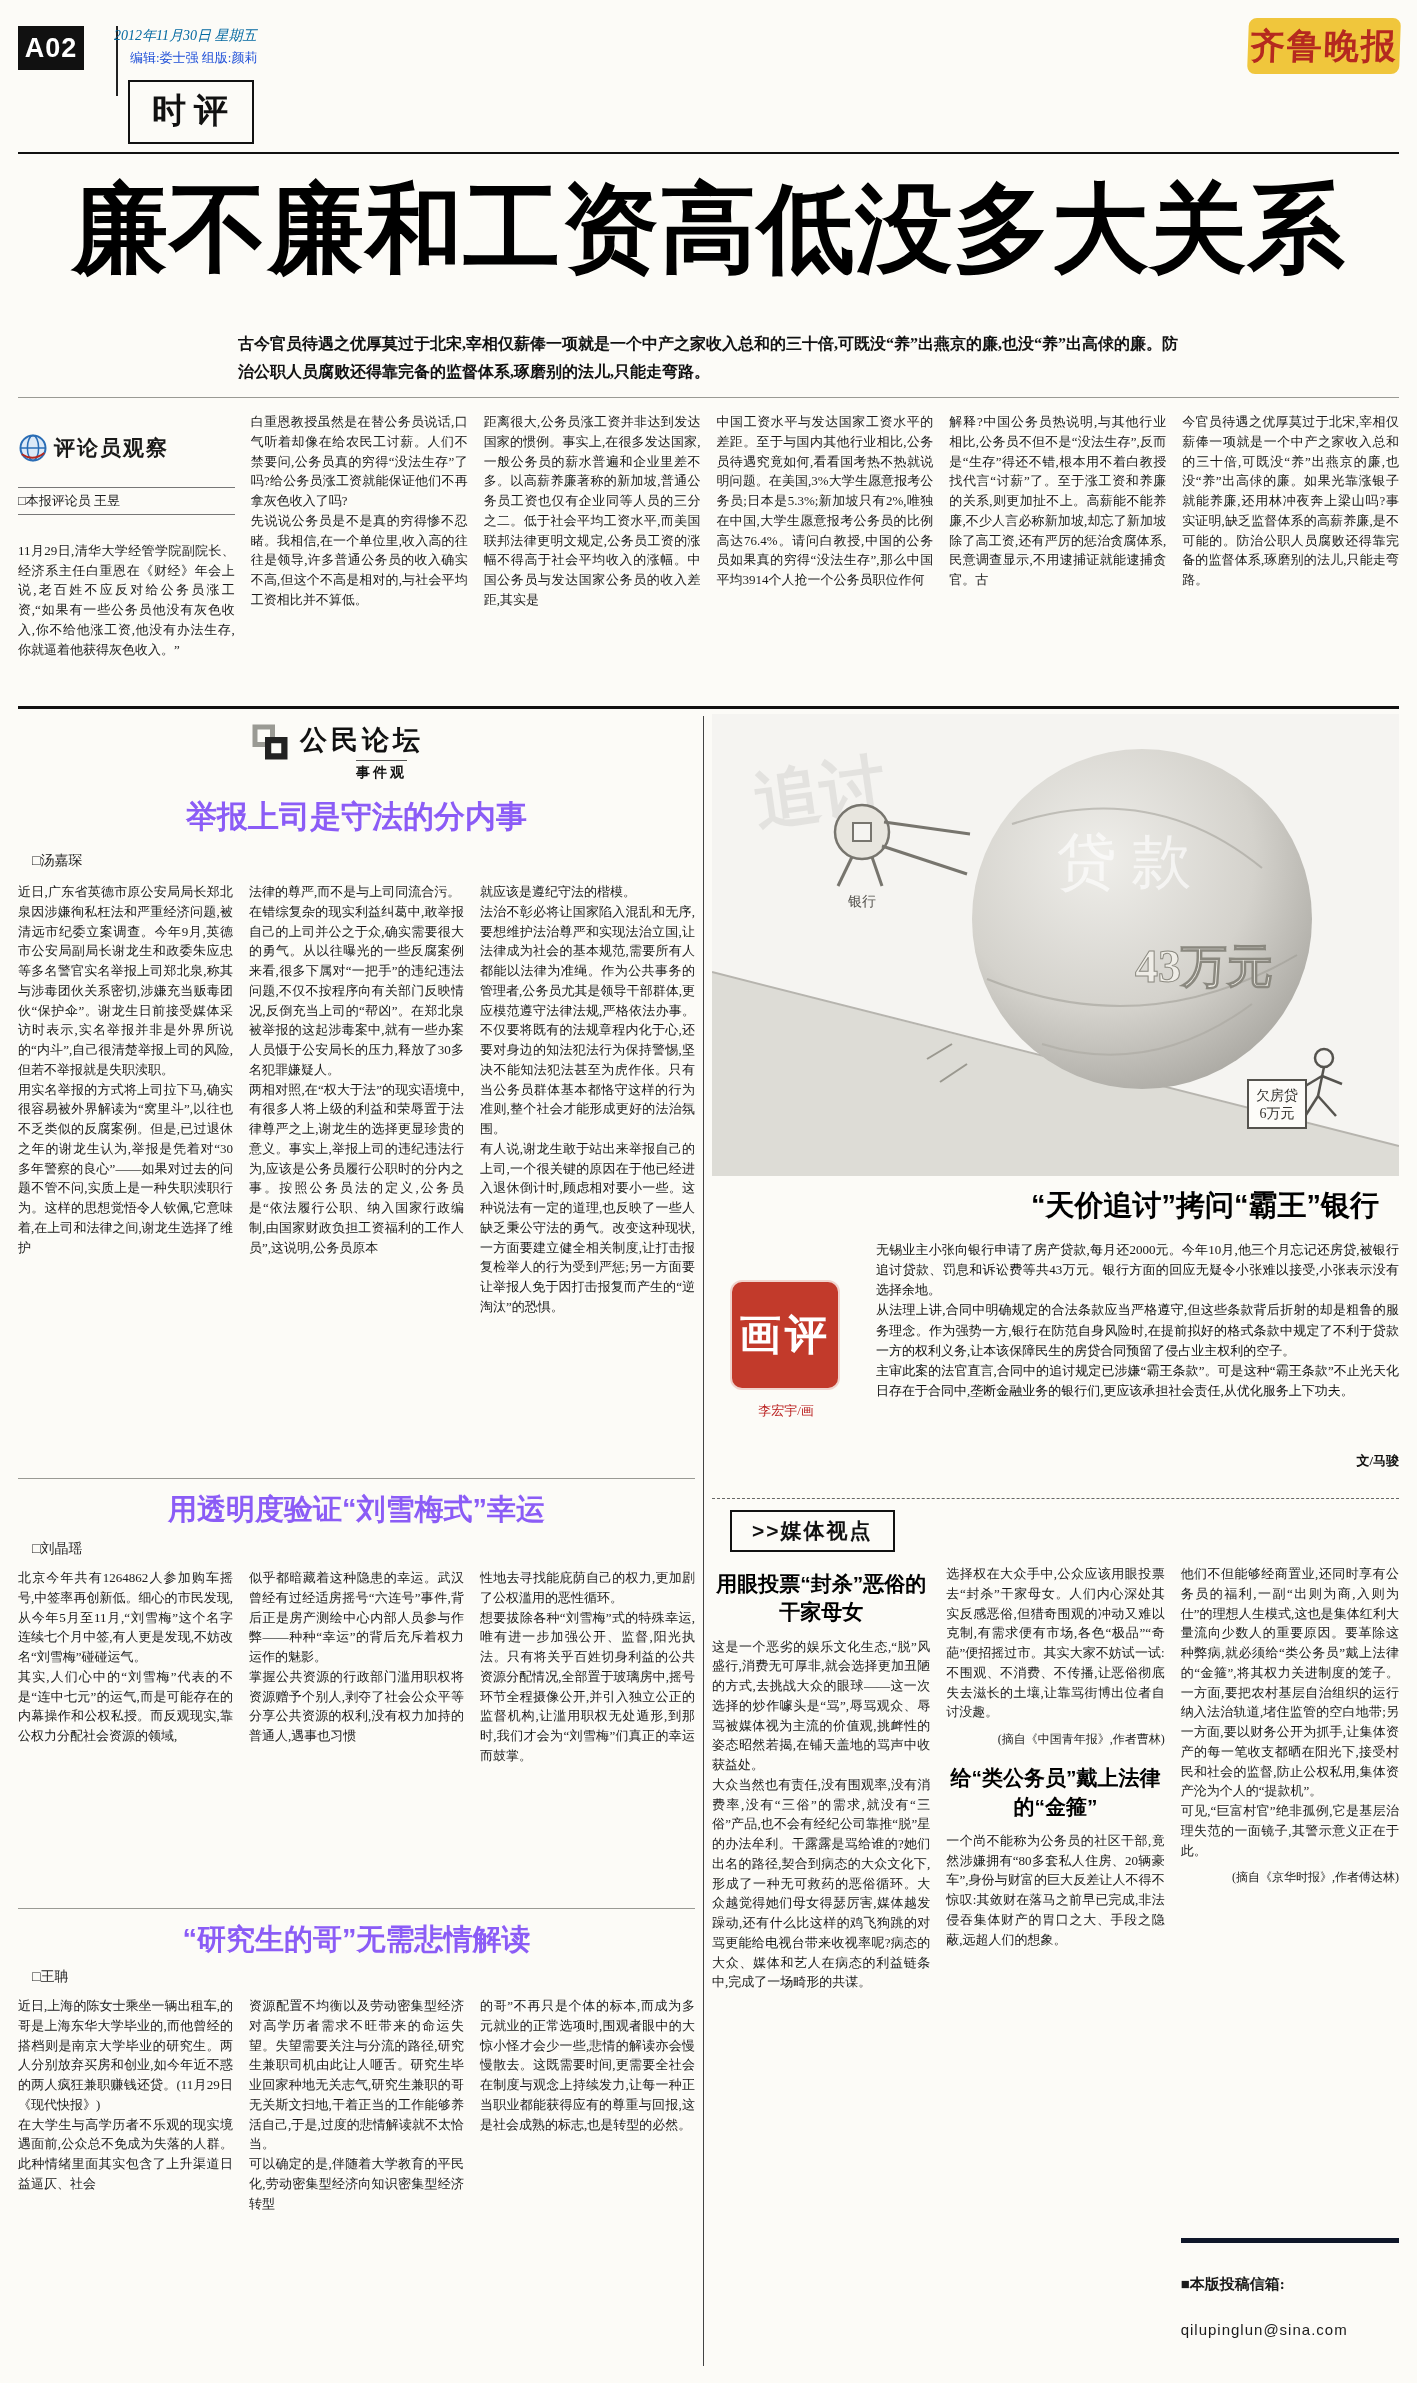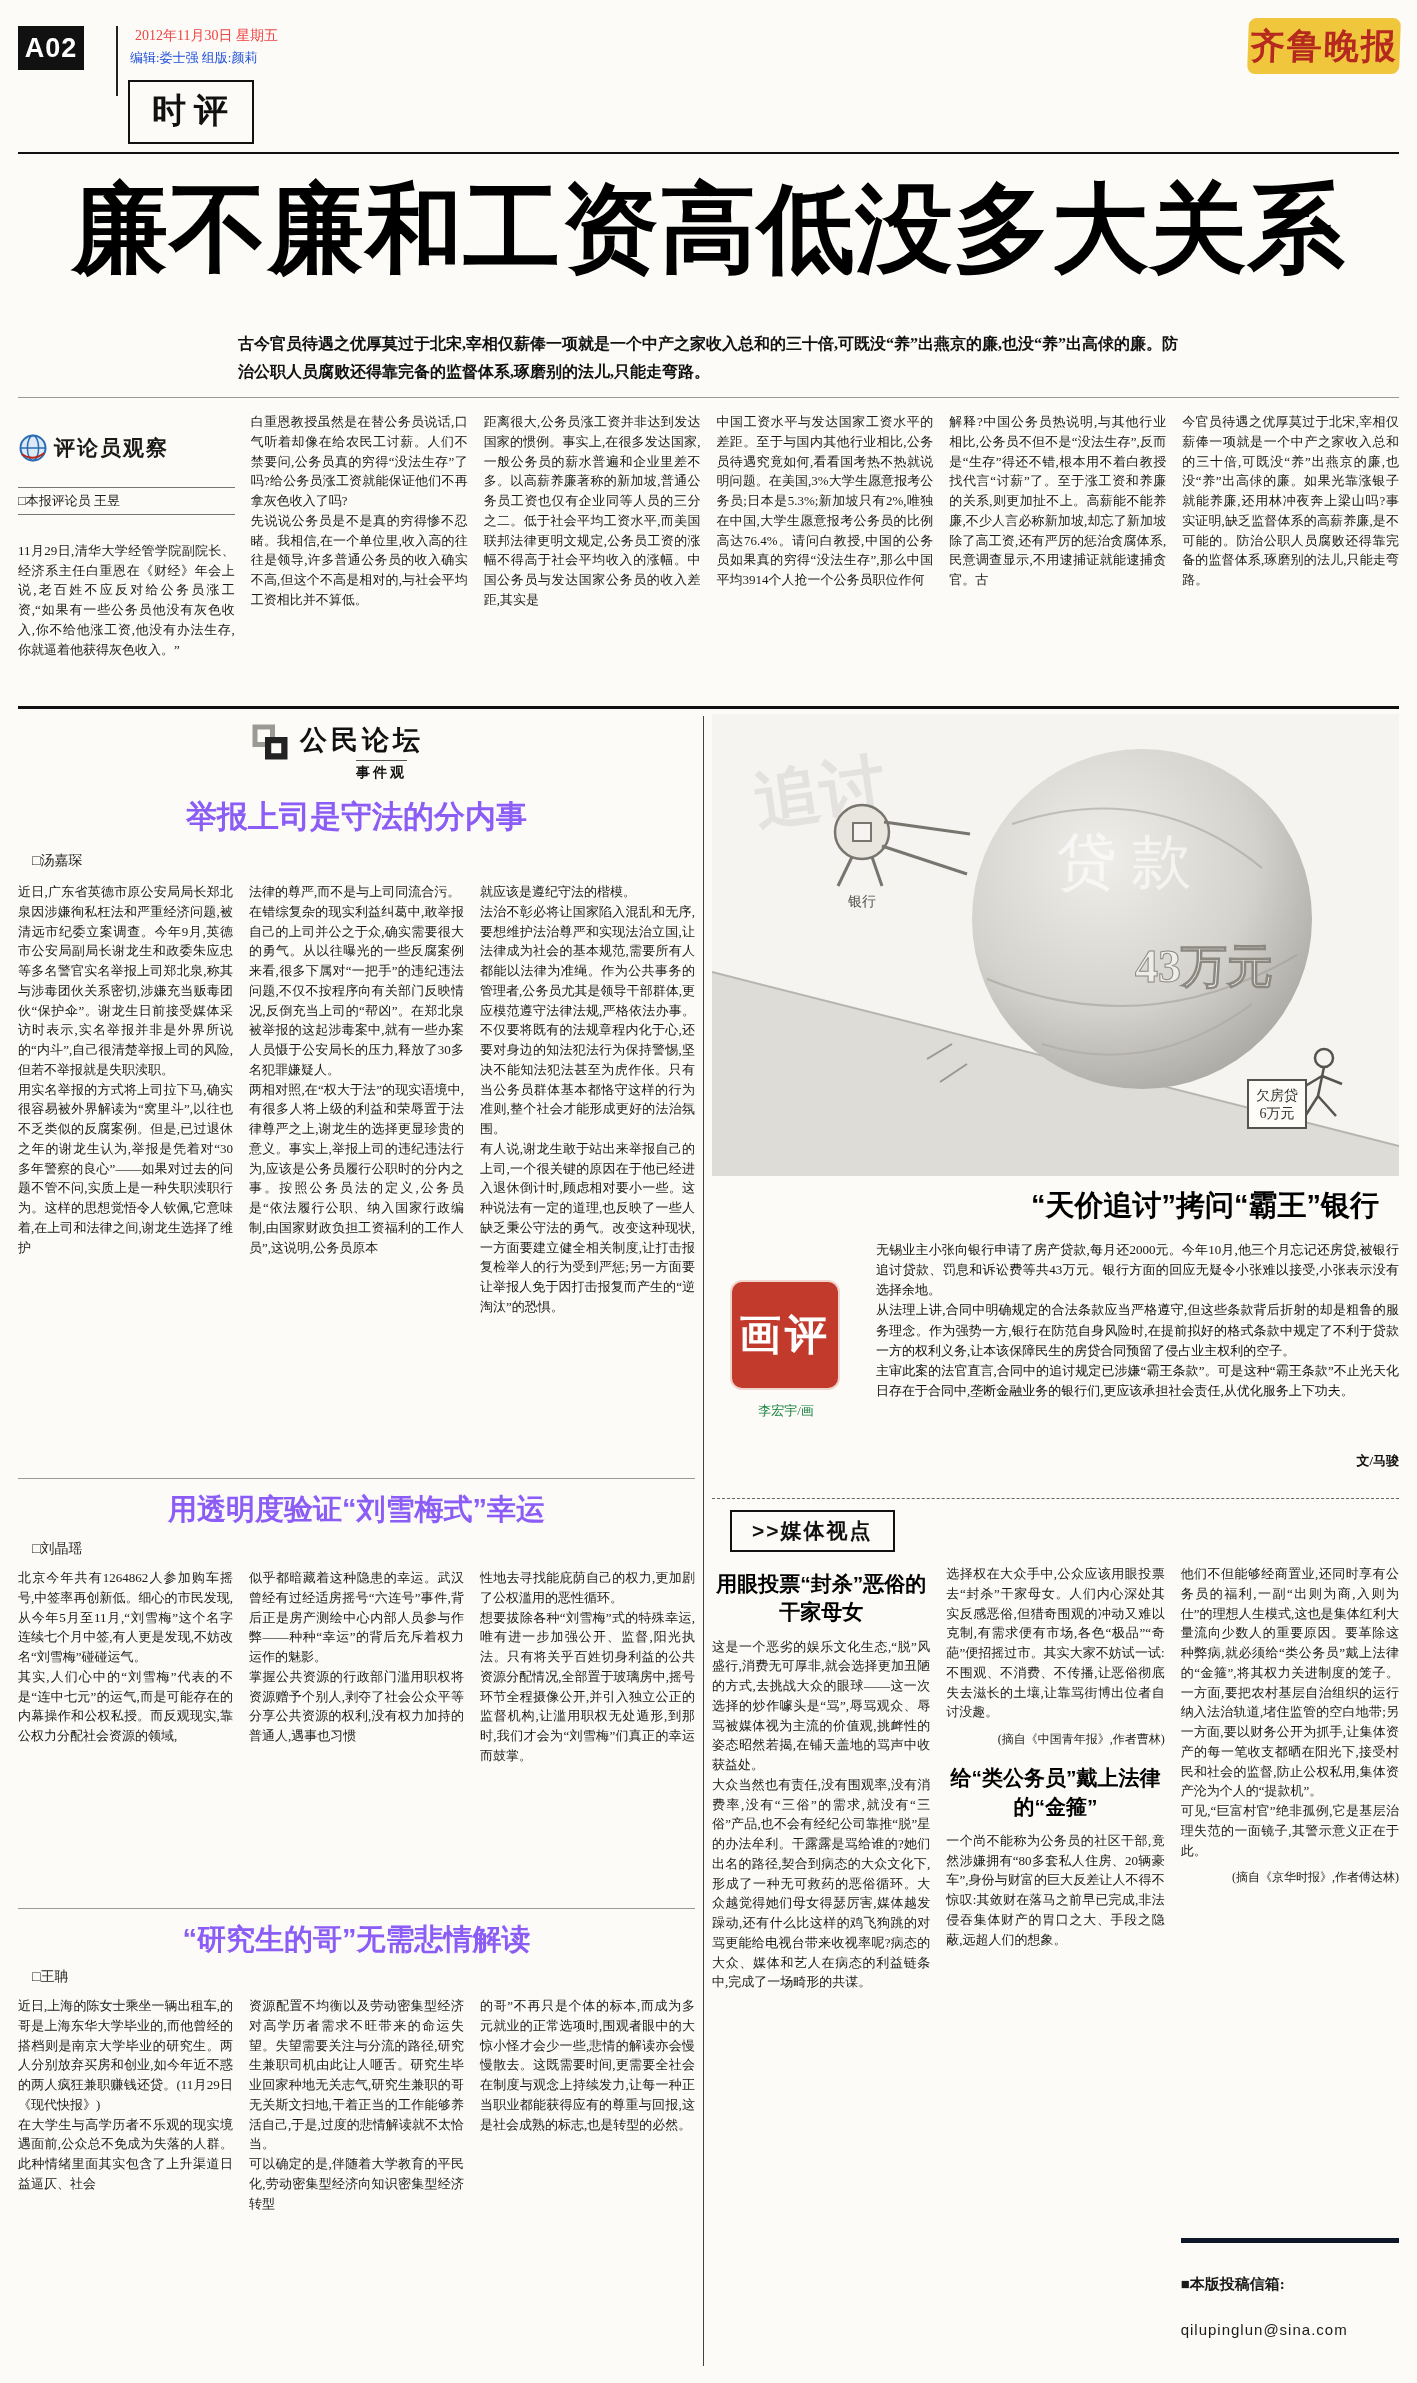--- a/index.html
+++ b/index.html
@@ -13,21 +13,21 @@
   .sans { font-family:"Liberation Sans", sans-serif; }
   .cols { display:flex; gap:16px; }
   .col  { flex:1; font-size:13px; line-height:1.52; text-align:justify; white-space:pre-line; color:#1a1a1a; }
   .rule { background:#111; }
   .thinrule { border-top:1px solid #9a9a94; }
 
   
   .pageno { left:18px; top:26px; width:66px; height:44px; background:#111; color:#fff;
             font-size:27px; font-weight:bold; text-align:center; line-height:44px; letter-spacing:1px; }
   .vrule  { left:116px; top:26px; width:2px; height:70px; background:#222; }
-  .dateline  { left:135px; top:27px; font-size:14px; color:#ef4444; }
+  .dateline  { left:114px; top:27px; font-size:14px; color:#0369a1;font-style:italic; }
   .staffline { left:130px; top:49px; font-size:13px; color:#1d4ed8; }
   .section-label { left:128px; top:80px; font-size:34px; font-weight:bold; letter-spacing:8px;
                    border:2px solid #111; padding:6px 16px 8px 22px; }
   .masthead { left:1248px; top:18px; width:152px; height:56px; background:#f0c63c; border-radius:8px;
               display:flex; align-items:center; justify-content:center;
               color:#b5291f; font-size:35px; font-weight:bold; letter-spacing:2px;
               font-family:"Liberation Serif", serif; transform:skewX(-2deg); }
   .header-rule { left:18px; top:152px; width:1381px; height:2px; }
 
   
@@ -57,21 +57,21 @@
   .byline { font-size:14px; color:#222; }
   .sep { left:18px; width:677px; }
 
   
   .cartoon-wrap { left:712px; top:714px; width:687px; height:462px; }
   .cartoon-caption { left:870px; top:1186px; width:509px; text-align:right; padding-right:20px;
                      font-size:29px; font-weight:900; color:#000; }
   .seal { left:732px; top:1282px; width:106px; height:106px; background:#c23a2b; border-radius:10px;
           color:#fff; font-size:42px; font-weight:bold; letter-spacing:4px;
           display:flex; align-items:center; justify-content:center; box-shadow:0 0 0 2px #c23a2b33; }
-  .artist { left:726px; top:1402px; width:120px; text-align:center; font-size:13px; color:#15803d; }
+  .artist { left:726px; top:1402px; width:120px; text-align:center; font-size:13px; color:#b91c1c; }
   .cartoon-body { left:876px; top:1240px; width:523px; font-size:13px; line-height:1.55;
                   text-align:justify; white-space:pre-line; }
   .cartoon-author { left:876px; top:1452px; width:523px; text-align:right; font-size:13px; font-weight:bold; }
 
   
   .media-divider { left:712px; top:1498px; width:687px; border-top:1px dashed #666; }
   .media-header { left:730px; top:1510px; font-size:21px; font-weight:bold; letter-spacing:2px;
                   border:2px solid #111; padding:5px 20px; background:#fcfbf7; }
   .media-cols { left:712px; top:1564px; width:687px; height:798px; }
   .media-col { display:flex; flex-direction:column; }

